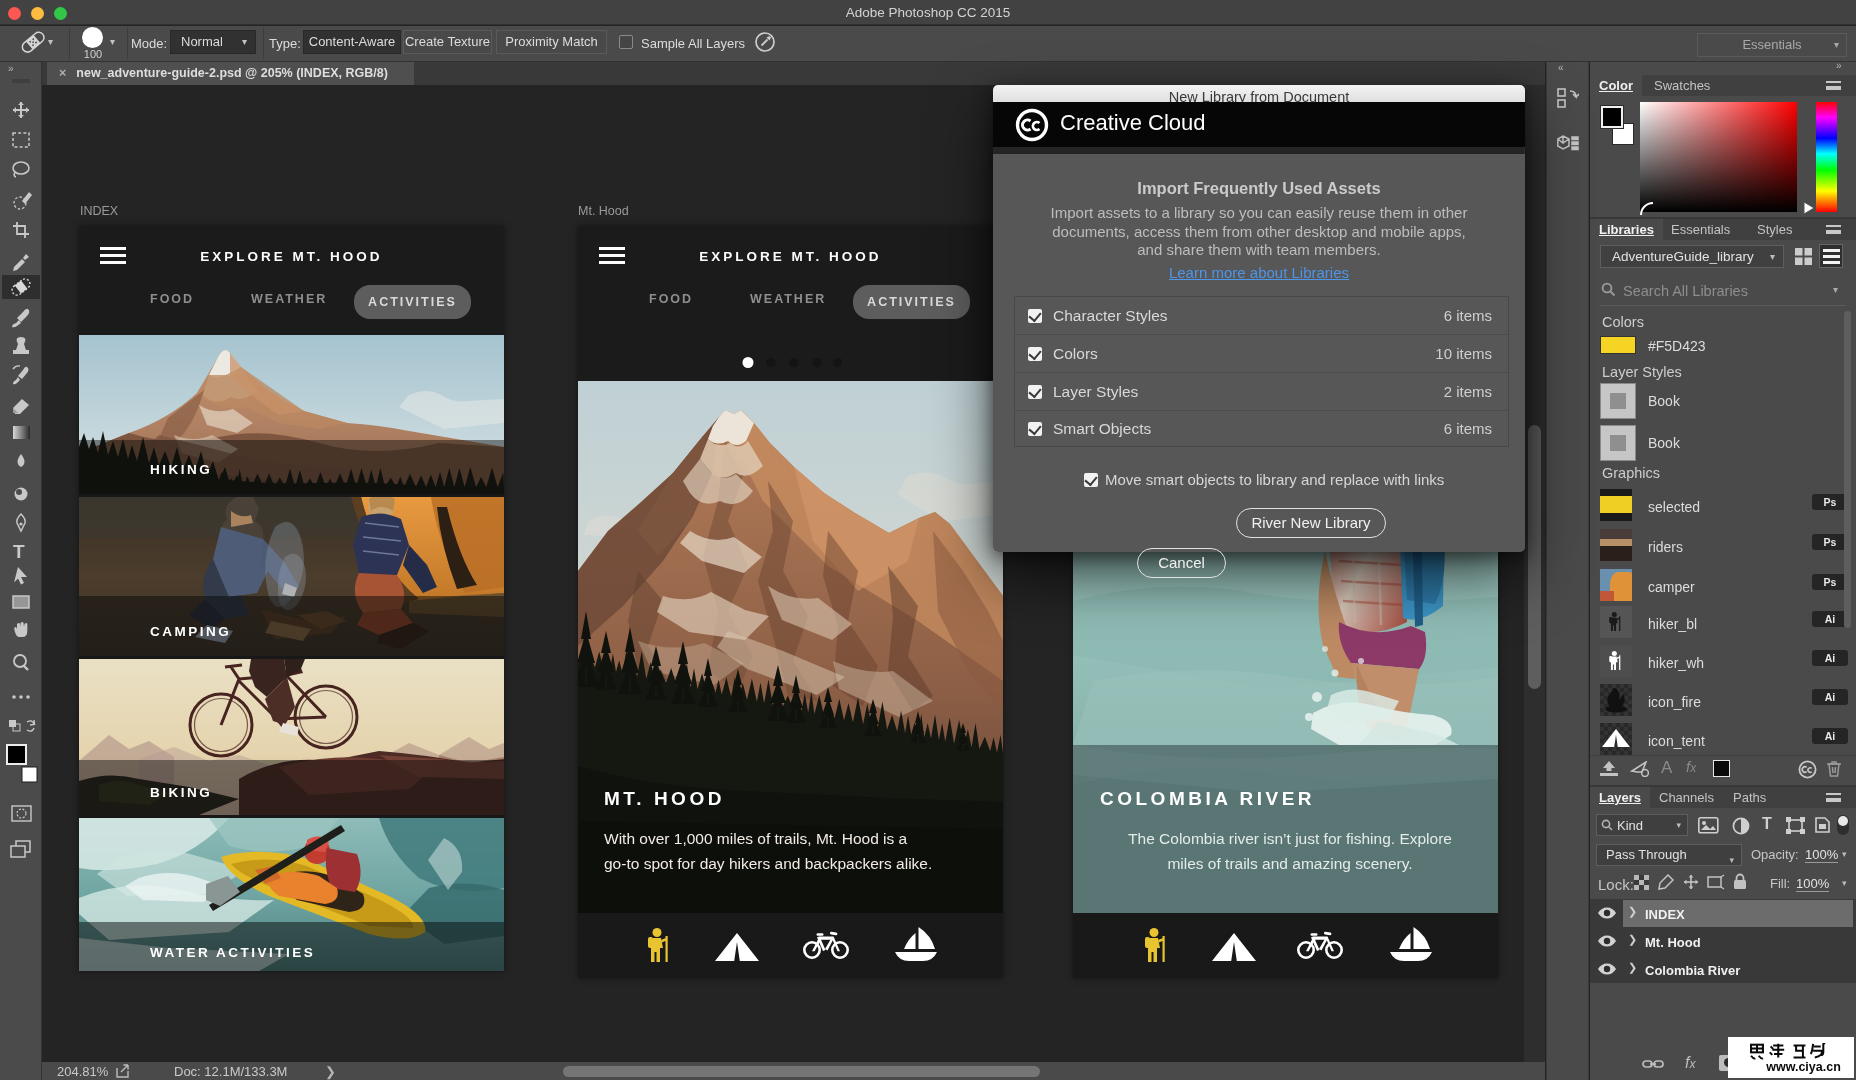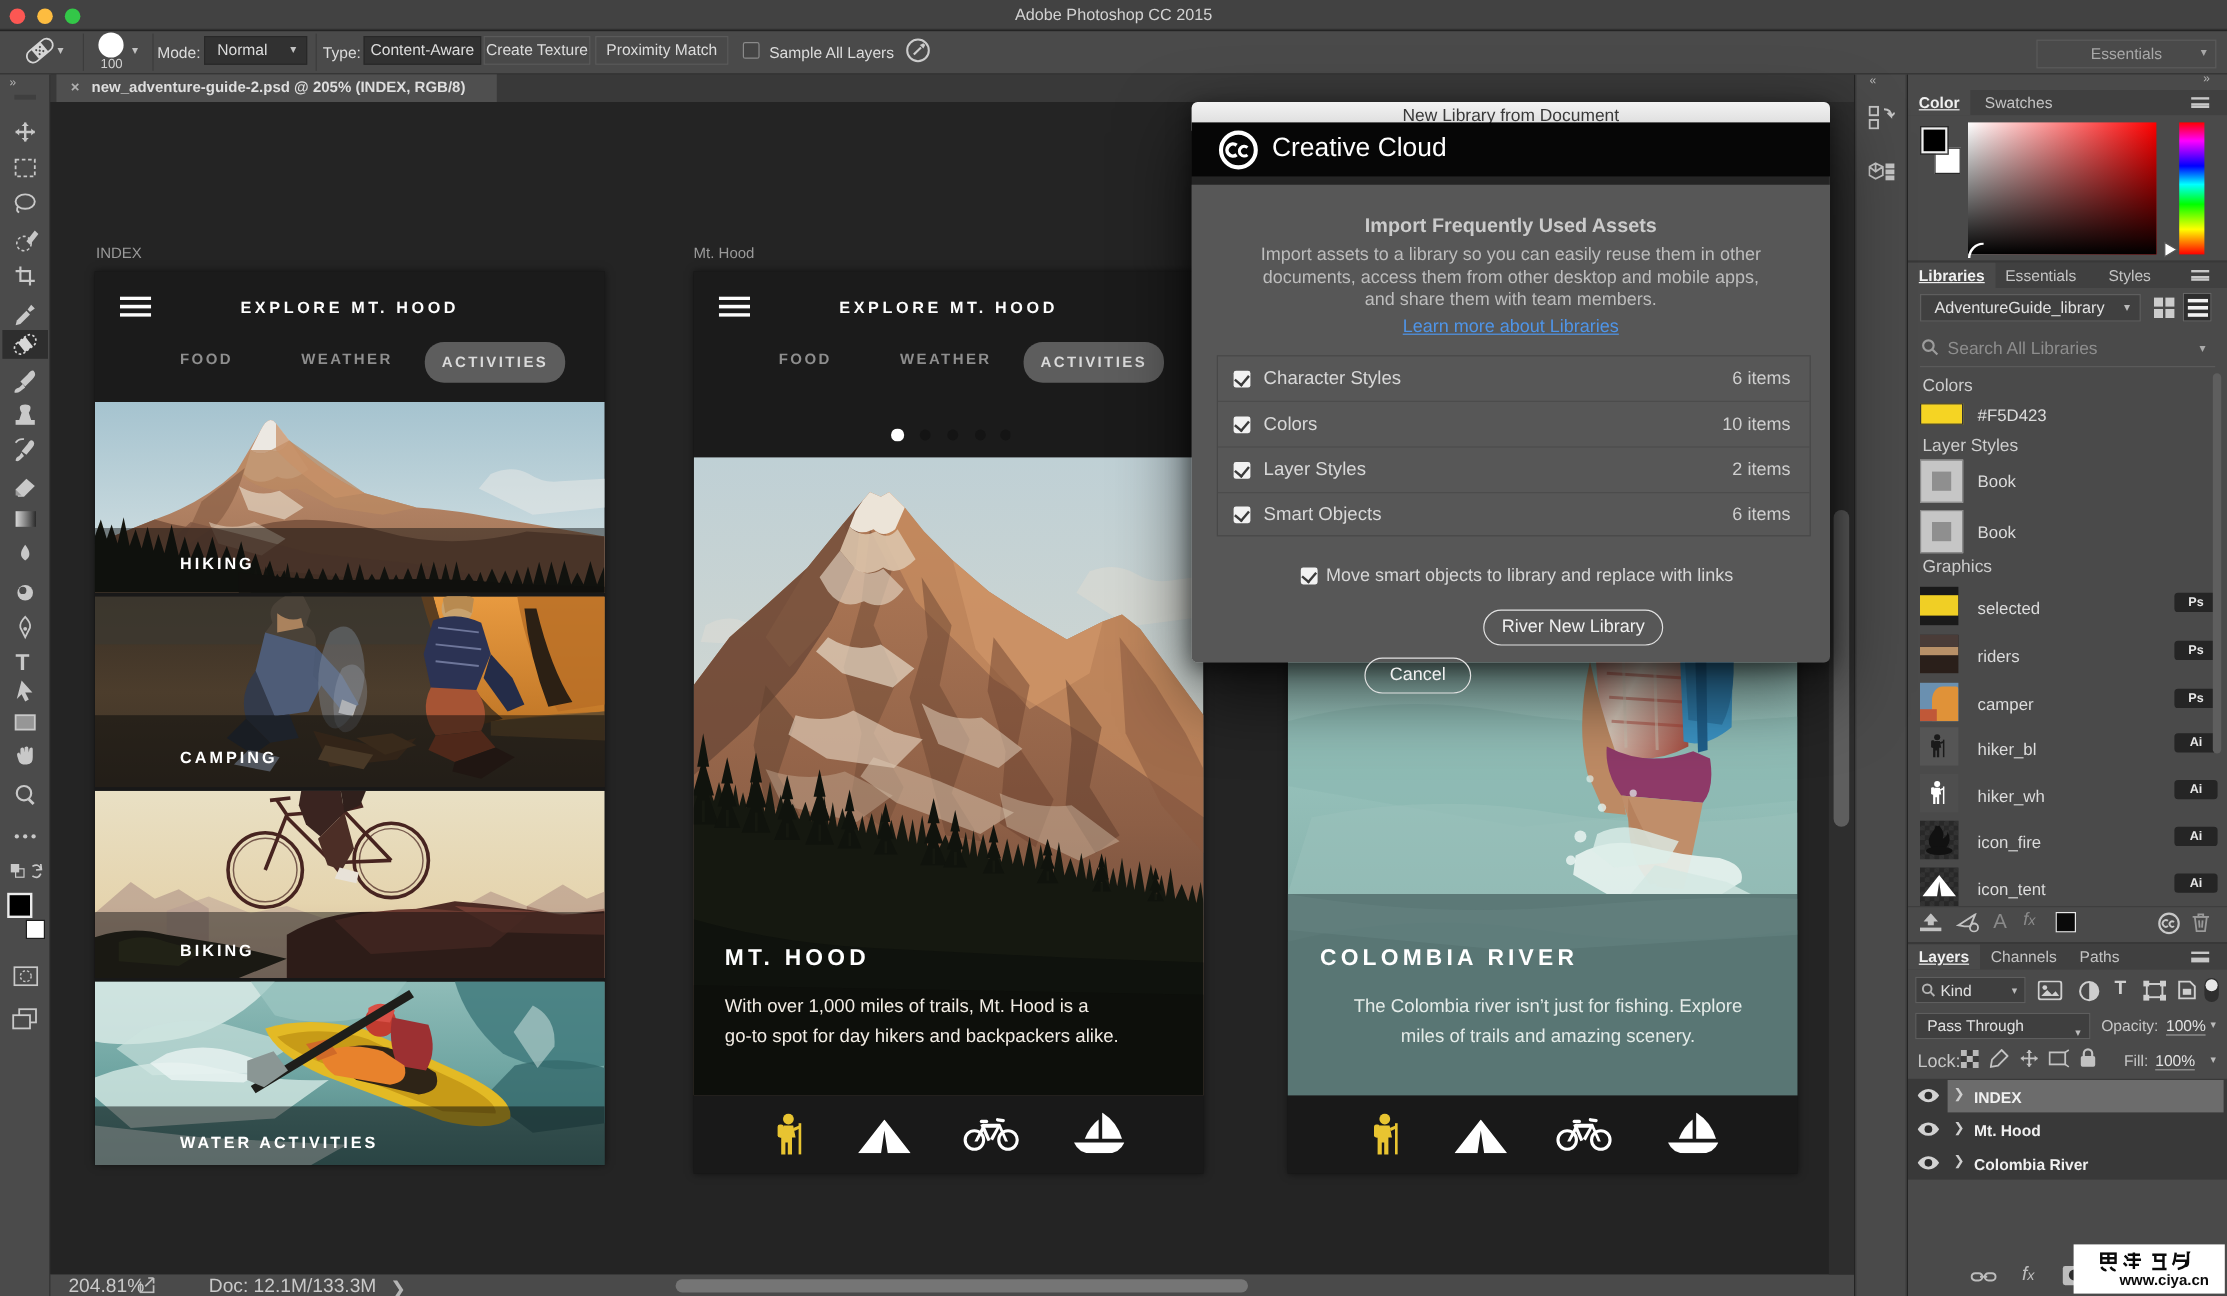--- a/index.html
+++ b/index.html
@@ -24,21 +24,21 @@
 .ablabel { top:204px; color:#9a9a9a; font-size:12.5px; }
 .artboard { top:226px; width:425px; background:#181818; overflow:hidden; box-shadow:0 0 6px rgba(0,0,0,.5); }
 .abheader { left:0; top:0; width:425px; background:#1b1b1b; }
 .abtitle { width:425px; text-align:center; top:23px; color:#fdfdfd; font-size:13.5px; font-weight:bold; letter-spacing:3px; }
 .abtabs { top:52px; width:425px; height:42px; }
 .abtab { top:14px; font-size:12.5px; font-weight:bold; letter-spacing:2px; color:#8e8e8e; }
 .abpill { background:#5d5d5d; border-radius:16px; color:#dadada; text-align:center; }
 .cardlabel { color:#fff; font-weight:bold; font-size:13.5px; letter-spacing:2.5px; }
 .iconbar { left:0; width:425px; height:65px; background:#191919; }
 
-#statusbar { left:42px; top:1062px; width:1503px; height:18px; background:#4a4a4a; color:#c9c9c9; font-size:16px; }
+#statusbar { left:42px; top:1062px; width:1503px; height:18px; background:#4a4a4a; color:#c9c9c9; font-size:13px; }
 
 #vscroll { left:1524px; top:85px; width:21px; height:977px; background:#2e2e2e; }
 #vthumb { left:4px; top:340px; width:13px; height:264px; background:#5e5e5e; border-radius:7px; }
 #hthumb { left:521px; top:4px; width:477px; height:11px; background:#757575; border-radius:6px; }
 
 #iconstrip { left:1546px; top:62px; width:43px; height:1018px; background:#4a4a4a; border-left:1px solid #3a3a3a; border-right:1px solid #3a3a3a; }
 #rightpanel { left:1590px; top:62px; width:266px; height:1018px; background:#4a4a4a; }
 .ptabrow { left:0; width:266px; height:21px; background:#404040; }
 .ptab { top:0; height:21px; line-height:21px; font-size:13px; color:#c3c3c3; padding:0 9px; }
 .ptabactive { background:#4a4a4a; color:#f0f0f0; font-weight:bold;text-decoration:underline; }

